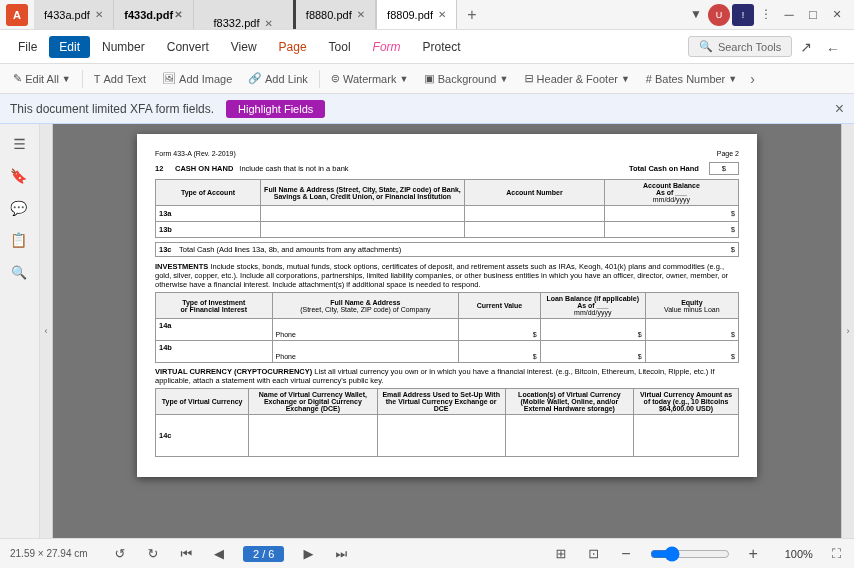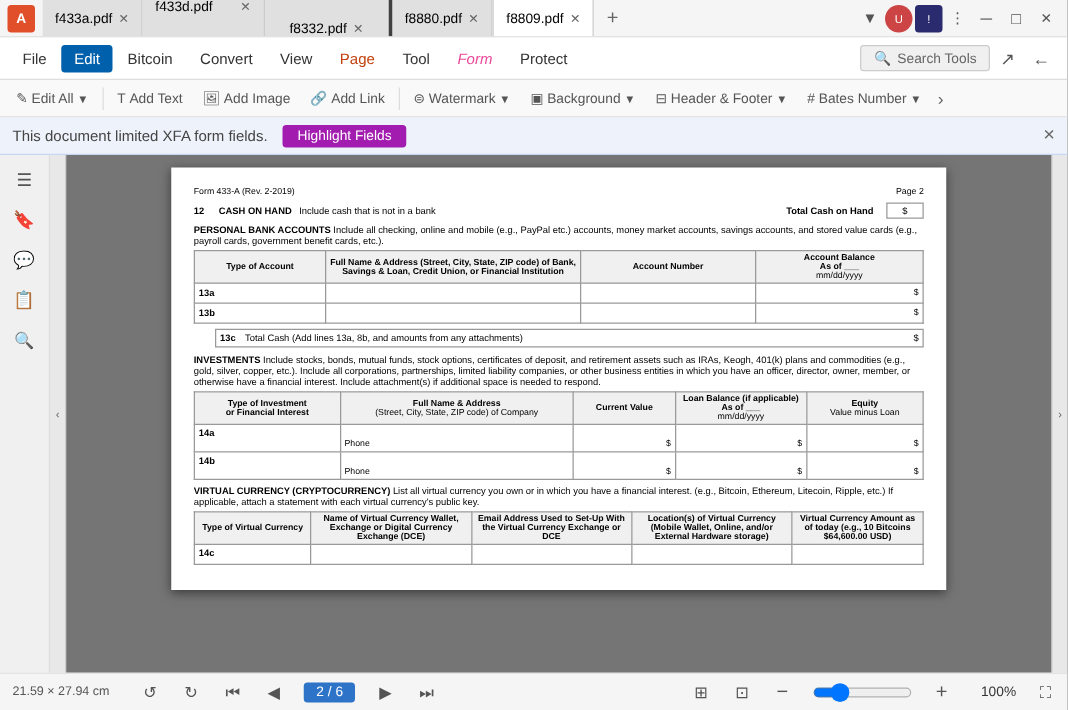--- a/index.html
+++ b/index.html
@@ -8,21 +8,21 @@
 </head>
 <body>
 
 <div style="height:30px; background:#f5f5f5; display:flex; align-items:center; border-bottom:1px solid #ddd;">
   <div style="width:22px;height:22px;background:#e04e2a;border-radius:3px;margin:0 6px;display:flex;align-items:center;justify-content:center;color:white;font-size:11px;font-weight:bold;">A</div>
   <div style="display:flex;align-items:center;flex:1;height:100%;overflow:hidden;">
     <div style="display:flex;align-items:center;padding:0 10px;height:100%;background:#e0e0e0;border-right:1px solid #ccc;font-size:11px;gap:5px;cursor:pointer;">
       <span>f433a.pdf</span>
       <span style="color:#666;font-size:10px;cursor:pointer;">✕</span>
     </div>
-    <div style="display:flex;padding:0 10px;height:100%;background:#e0e0e0;border-right:1px solid #ccc;font-size:11px;gap:22px;cursor:pointer;">
+    <div style="display:flex;align-items:center;padding:0 10px;height:100%;background:#e0e0e0;border-right:1px solid #ccc;font-size:11px;gap:1px;cursor:pointer;font-weight:bold;">
       <span>f433d.pdf</span>
       <span style="color:#666;font-size:10px;">✕</span>
     </div>
     <div style="display:flex;align-items:flex-end;padding:0 20px;height:100%;background:#e0e0e0;border-right:3px solid #404040;font-size:11px;gap:5px;cursor:pointer;">
       <span>f8332.pdf</span>
       <span style="color:#666;font-size:10px;">✕</span>
     </div>
     <div style="display:flex;align-items:center;padding:0 10px;height:100%;background:#e0e0e0;border-right:1px solid #ccc;font-size:11px;gap:5px;cursor:pointer;">
       <span>f8880.pdf</span>
       <span style="color:#666;font-size:10px;">✕</span>
@@ -40,21 +40,21 @@
     <div style="width:20px;height:20px;display:flex;align-items:center;justify-content:center;font-size:12px;color:#555;cursor:pointer;">⋮</div>
     <div style="width:22px;height:22px;display:flex;align-items:center;justify-content:center;cursor:pointer;font-size:13px;color:#555;border-radius:2px;">─</div>
     <div style="width:22px;height:22px;display:flex;align-items:center;justify-content:center;cursor:pointer;font-size:13px;color:#555;border-radius:2px;">□</div>
     <div style="width:22px;height:22px;display:flex;align-items:center;justify-content:center;cursor:pointer;font-size:11px;color:#555;border-radius:2px;">✕</div>
   </div>
 </div>
 
 <div style="height:34px;background:white;display:flex;align-items:center;padding:0 8px;border-bottom:1px solid #ddd;gap:2px;">
   <div style="padding:4px 10px;font-size:12px;cursor:pointer;border-radius:3px;color:#333;">File</div>
   <div style="padding:4px 10px;font-size:12px;cursor:pointer;border-radius:3px;background:#0060ac;color:white;">Edit</div>
-  <div style="padding:4px 10px;font-size:12px;cursor:pointer;border-radius:3px;color:#333;">Bitcoin</div>
+  <div style="padding:4px 10px;font-size:12px;cursor:pointer;border-radius:3px;color:#333;">Number</div>
   <div style="padding:4px 10px;font-size:12px;cursor:pointer;border-radius:3px;color:#333;">Convert</div>
   <div style="padding:4px 10px;font-size:12px;cursor:pointer;border-radius:3px;color:#333;">View</div>
   <div style="padding:4px 10px;font-size:12px;cursor:pointer;border-radius:3px;color:#c2410c;">Page</div>
   <div style="padding:4px 10px;font-size:12px;cursor:pointer;border-radius:3px;color:#333;">Tool</div>
   <div style="padding:4px 10px;font-size:12px;cursor:pointer;border-radius:3px;color:#ec4899;font-style:italic;">Form</div>
   <div style="padding:4px 10px;font-size:12px;cursor:pointer;border-radius:3px;color:#333;">Protect</div>
   <div style="margin-left:auto;display:flex;align-items:center;background:#f0f0f0;border:1px solid #ccc;border-radius:3px;padding:3px 10px;font-size:11px;color:#666;gap:5px;cursor:pointer;">
     <span>🔍</span>
     <span>Search Tools</span>
   </div>
@@ -136,24 +136,20 @@
 
       <div style="display:flex;align-items:center;margin-bottom:4px;font-size:7.5px;gap:6px;">
         <span style="font-weight:bold;min-width:14px;">12</span>
         <span style="font-weight:bold;">CASH ON HAND</span>
         <span>Include cash that is not in a bank</span>
         <span style="flex:1;"></span>
         <span style="font-weight:bold;">Total Cash on Hand</span>
         <span style="border:1px solid #999;padding:1px 12px;margin-left:4px;">$</span>
       </div>
 
-      <div style="font-size:7.5px;margin-bottom:3px;">
-        <span style="font-weight:bold;">PERSONAL BANK ACCOUNTS</span>
-        <span>Include all checking, online and mobile (e.g., PayPal etc.) accounts, money market accounts, savings accounts, and stored value cards (e.g., payroll cards, government benefit cards, etc.).</span>
-      </div>
 
       <table style="width:100%;border-collapse:collapse;font-size:7px;margin-bottom:4px;">
         <thead>
           <tr>
             <th style="border:1px solid #999;padding:2px 3px;background:#f0f0f0;text-align:center;font-weight:bold;width:18%;">Type of Account</th>
             <th style="border:1px solid #999;padding:2px 3px;background:#f0f0f0;text-align:center;font-weight:bold;width:35%;">Full Name &amp; Address (Street, City, State, ZIP code) of Bank, Savings &amp; Loan, Credit Union, or Financial Institution</th>
             <th style="border:1px solid #999;padding:2px 3px;background:#f0f0f0;text-align:center;font-weight:bold;width:24%;">Account Number</th>
             <th style="border:1px solid #999;padding:2px 3px;background:#f0f0f0;text-align:center;font-weight:bold;width:23%;">Account Balance<br>As of ___<br><span style="font-weight:normal;">mm/dd/yyyy</span></th>
           </tr>
         </thead>
@@ -166,21 +162,21 @@
           </tr>
           <tr>
             <td style="border:1px solid #999;padding:2px 3px;height:16px;"><span style="font-size:7.5px;font-weight:bold;">13b</span></td>
             <td style="border:1px solid #999;padding:2px 3px;"></td>
             <td style="border:1px solid #999;padding:2px 3px;"></td>
             <td style="border:1px solid #999;padding:2px 3px;text-align:right;">$</td>
           </tr>
         </tbody>
       </table>
 
-      <div style="display:flex;align-items:flex-end;margin-bottom:5px;font-size:7.5px;gap:6px;border:1px solid #999;padding:2px 3px;margin-left:17px;">
+      <div style="display:flex;align-items:flex-end;margin-bottom:5px;font-size:7.5px;gap:6px;border:1px solid #999;padding:2px 3px;">
         <span style="font-weight:bold;min-width:14px;">13c</span>
         <span>Total Cash (Add lines 13a, 8b, and amounts from any attachments)</span>
         <span style="flex:1;"></span>
         <span>$</span>
       </div>
 
       <div style="font-size:7.5px;margin-bottom:3px;">
         <span style="font-weight:bold;">INVESTMENTS</span>
         <span>Include stocks, bonds, mutual funds, stock options, certificates of deposit, and retirement assets such as IRAs, Keogh, 401(k) plans and commodities (e.g., gold, silver, copper, etc.). Include all corporations, partnerships, limited liability companies, or other business entities in which you have an officer, director, owner, member, or otherwise have a financial interest. Include attachment(s) if additional space is needed to respond.</span>
       </div>
@@ -223,21 +219,21 @@
           <tr>
             <th style="border:1px solid #999;padding:2px 3px;background:#f0f0f0;text-align:center;font-weight:bold;width:16%;">Type of Virtual Currency</th>
             <th style="border:1px solid #999;padding:2px 3px;background:#f0f0f0;text-align:center;font-weight:bold;width:22%;">Name of Virtual Currency Wallet, Exchange or Digital Currency Exchange (DCE)</th>
             <th style="border:1px solid #999;padding:2px 3px;background:#f0f0f0;text-align:center;font-weight:bold;width:22%;">Email Address Used to Set-Up With the Virtual Currency Exchange or DCE</th>
             <th style="border:1px solid #999;padding:2px 3px;background:#f0f0f0;text-align:center;font-weight:bold;width:22%;">Location(s) of Virtual Currency (Mobile Wallet, Online, and/or External Hardware storage)</th>
             <th style="border:1px solid #999;padding:2px 3px;background:#f0f0f0;text-align:center;font-weight:bold;width:18%;">Virtual Currency Amount as of today (e.g., 10 Bitcoins $64,600.00 USD)</th>
           </tr>
         </thead>
         <tbody>
           <tr>
-            <td style="border:1px solid #999;padding:2px 3px;height:16px;vertical-align:top;"><span style="font-size:7.5px;font-weight:bold;">14c</span></td>
+            <td style="border:1px solid #999;padding:16px 3px;height:16px;vertical-align:top;"><span style="font-size:7.5px;font-weight:bold;">14c</span></td>
             <td style="border:1px solid #999;padding:2px 3px;"></td>
             <td style="border:1px solid #999;padding:2px 3px;"></td>
             <td style="border:1px solid #999;padding:2px 3px;"></td>
             <td style="border:1px solid #999;padding:2px 3px;"></td>
           </tr>
         </tbody>
       </table>
 
     </div>
   </div>

